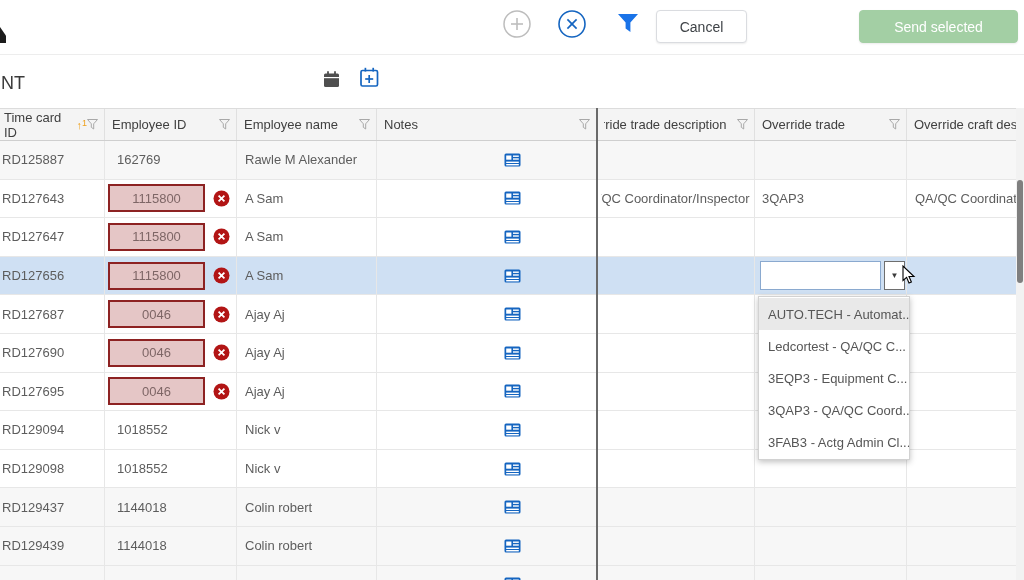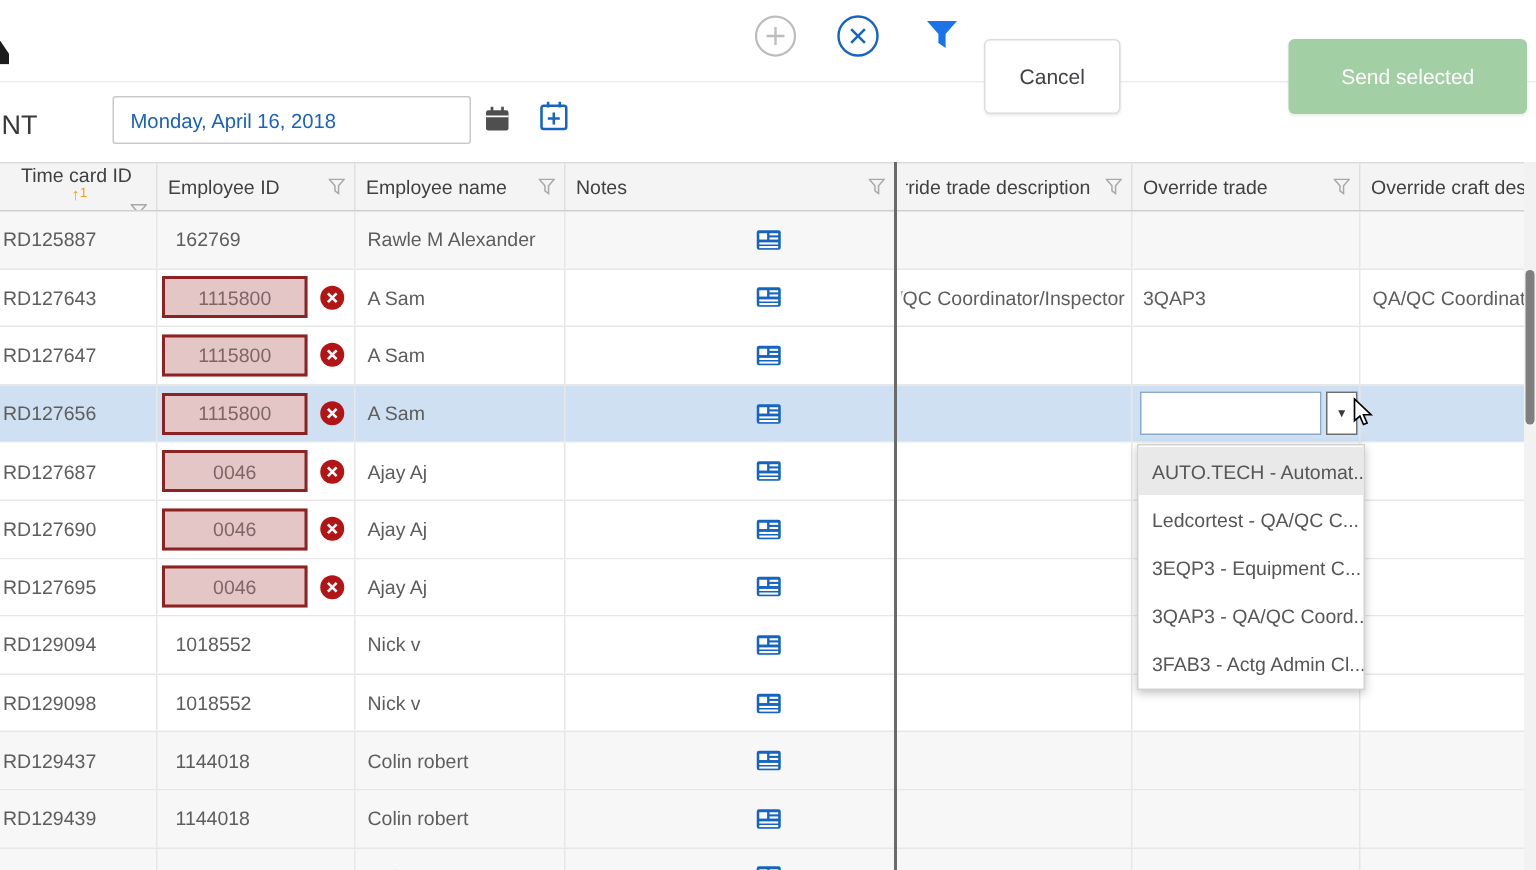--- a/index.html
+++ b/index.html
@@ -8,21 +8,21 @@
   .page { position:relative; width:1024px; height:580px; overflow:hidden; background:#fff; }
 
   
   .toolbar { position:absolute; left:0; top:0; width:1024px; height:55px; background:#fff; border-bottom:1px solid #ededed; }
   .cutoff-mark { position:absolute; left:0; top:27px; width:6px; height:16px; background:#1c1c1c;
                  clip-path:polygon(0 0,100% 55%,100% 100%,0 100%); }
   .tb-icon { position:absolute; display:flex; align-items:center; justify-content:center; cursor:pointer; }
   .tb-plus { left:503px; top:10px; }
   .tb-x    { left:558px; top:10px; }
   .tb-funnel { left:617px; top:14px; }
-  .btn { position:absolute; top:26px; height:50px; border:1px solid #dadce0; border-radius:4px;
+  .btn { position:absolute; top:10px; height:33px; border:1px solid #dadce0; border-radius:4px;
          background:#fff; color:#3f4347; font-size:14px; font-family:inherit;
          box-shadow:0 1px 2px rgba(0,0,0,.08); cursor:pointer; }
   .btn-cancel { left:656px; width:91px; }
   .btn-save   { left:769px; width:77px; }
   .btn-send   { left:859px; width:159px; background:#a3cfa4; border:1px solid #a3cfa4; color:#fff; }
 
   
   .nt-label { position:absolute; left:1px; top:73px; font-size:18px; color:#3a3a3a; }
   .date-box { position:absolute; left:75px; top:64px; width:239px; height:32px; border:1px solid #c9c9c9;
               border-radius:2px; display:flex; align-items:center; padding-left:11px; background:#fff; }
@@ -30,21 +30,21 @@
               width:100%; font-family:inherit; }
   .cal-gray { position:absolute; left:321px; top:69px; cursor:pointer; }
   .cal-blue { position:absolute; left:358px; top:66px; cursor:pointer; }
 
   
   .ghead { position:absolute; left:0; top:108px; width:1087px; height:33px; display:flex;
            background:#f4f4f4; border-top:1px solid #dcdcdc; border-bottom:1px solid #cfcfcf; z-index:5; }
   .hcell { display:flex; align-items:center; border-right:1px solid #e0e0e0; padding:0 6px 0 7px;
            font-size:13px; color:#404040; overflow:hidden; }
   .w0{width:105px} .w1{width:132px} .w2{width:140px} .w3{width:220px} .w4{width:158px} .w5{width:152px} .w6{width:180px}
-  .hcell.w0 { padding-left:4px;flex-direction:column; }
+  .hcell.w0 { padding-left:4px; }
   .hfilter { margin-left:auto; flex:none; display:flex; }
   .sort-ind { color:#eea11e; font-size:11px; margin-left:4px; display:flex; align-items:flex-start; }
   .sort-ind .idx { font-size:9px; margin-top:-1px; }
   .hlabel-clip { width:130px; white-space:nowrap; overflow:hidden; text-indent:-27px; flex:none; }
 
   .gbody { position:absolute; left:0; top:141px; width:1087px; }
   .grow { display:flex; height:38.6px; border-bottom:1px solid #e7e7e7; background:#fff; }
   .grow.shaded { background:#f7f7f7; }
   .grow.selected { background:#cfe0f3; }
   .cell { display:flex; align-items:center; border-right:1px solid #e7e7e7; font-size:13px; color:#5d5d5d; overflow:hidden; }
@@ -113,23 +113,20 @@
         <path d="M1 0 h20 l-7.6 8.6 v9.4 l-4.8 -3.4 v-6 Z" fill="#1a73e8"></path>
       </svg>
     </div>
 
     <button class="btn btn-cancel">Cancel</button>
     <button class="btn btn-send">Send selected</button>
   </div>
 
   <span class="nt-label">NT</span>
 
-  <div class="date-box">
-    <input readonly="" value="Monday, April 16, 2018" style="">
-  </div>
 
   <span class="cal-gray">
     <svg width="21" height="21" viewBox="0 0 21 21">
       <rect x="3" y="4.5" width="15" height="13.5" rx="1.5" fill="#4f4f4f"></rect>
       <line x1="3" y1="8.6" x2="18" y2="8.6" stroke="#fff" stroke-width="1.2"></line>
       <line x1="7" y1="2.2" x2="7" y2="5.5" stroke="#4f4f4f" stroke-width="1.8"></line>
       <line x1="14" y1="2.2" x2="14" y2="5.5" stroke="#4f4f4f" stroke-width="1.8"></line>
     </svg>
   </span>
 

